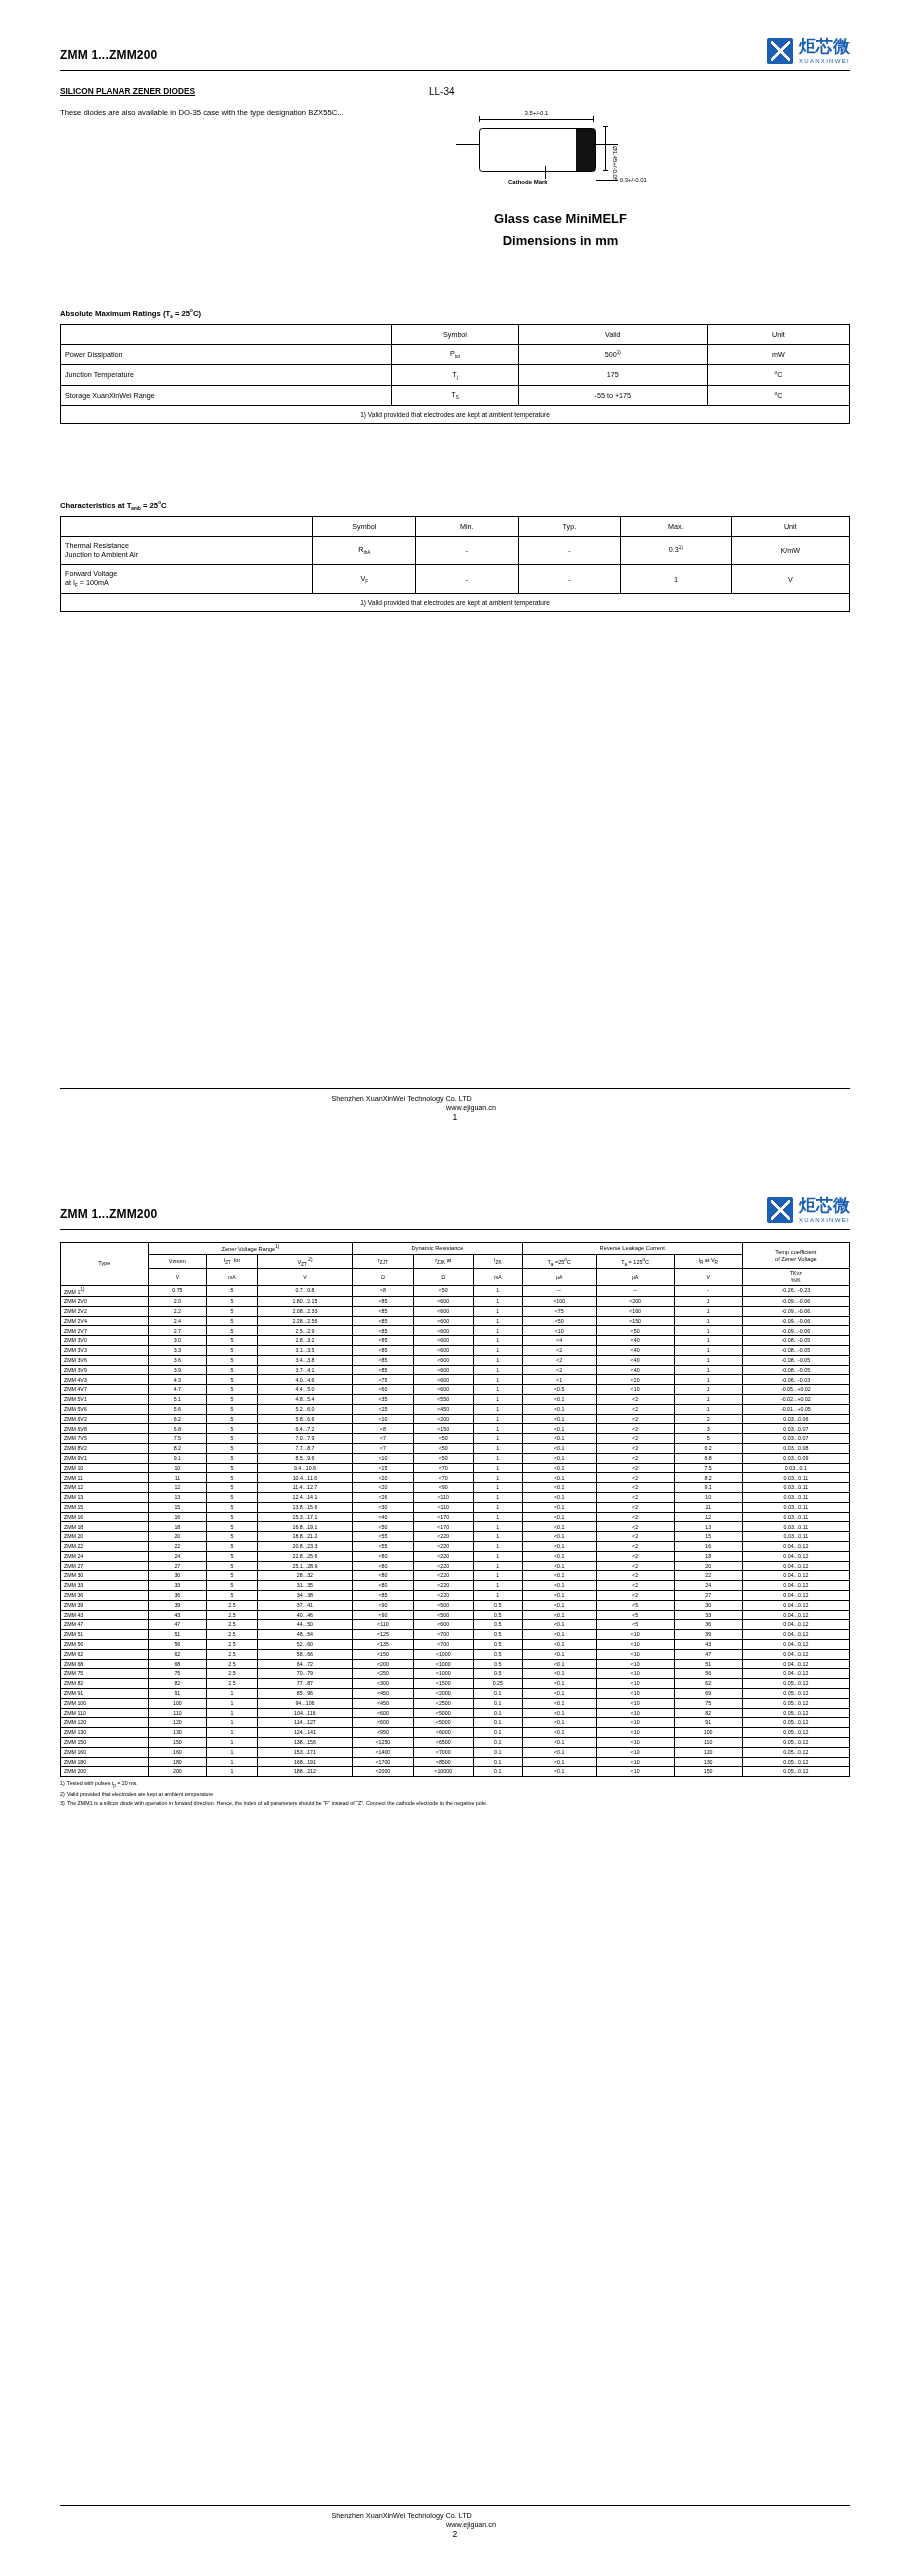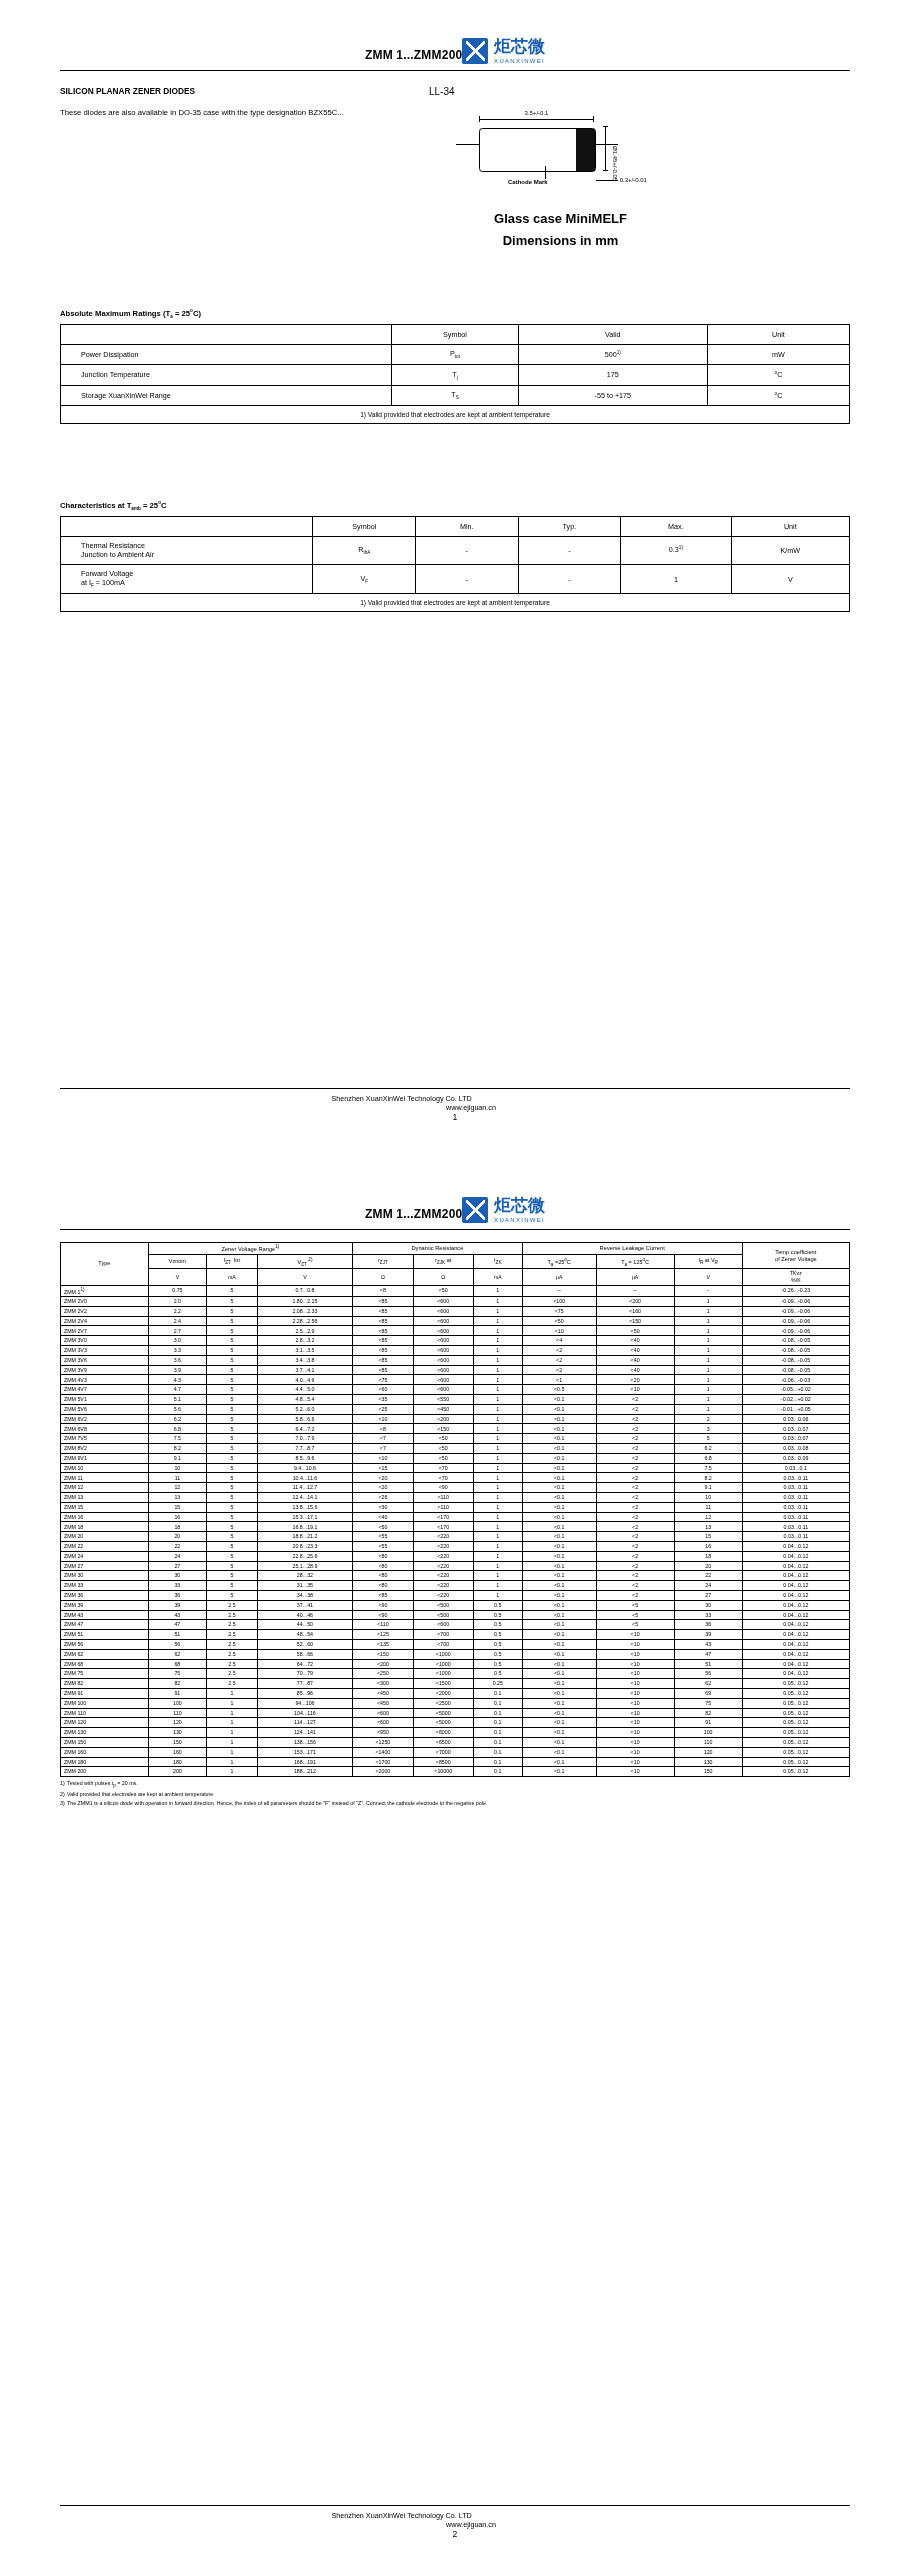--- a/index.html
+++ b/index.html
@@ -3,38 +3,38 @@
 <meta charset="utf-8">
 <style>
   html,body{margin:0;padding:0;background:#9a9a9a;}
   body{font-family:"Liberation Sans",sans-serif;}
   .sheet{width:910px;background:#ffffff;margin:0 auto;position:relative;}
   .page{width:910px;box-sizing:border-box;padding:0 60px;position:relative;background:#fff;}
   .page1{height:1159px;}
   .page2{height:1417px;}
 
   
-  .hdr{display:flex;align-items:flex-start;justify-content:center;padding-top:38px;}
+  .hdr{display:flex;align-items:flex-start;justify-content:space-between;padding-top:38px;}
   .hdr-title{font-size:12px;font-weight:bold;letter-spacing:0.2px;color:#000;padding-top:10.3px;}
   .logo{display:flex;align-items:center;gap:5.7px;}
   .logo-mark{width:26px;height:26px;background:#1a5fb4;position:relative;border-radius:1.7px;}
   .logo-mark:before{content:"";position:absolute;left:3.4px;top:3.4px;width:19.5px;height:19.5px;
      background:
        linear-gradient(45deg,transparent 44%,#fff 44%,#fff 56%,transparent 56%),
        linear-gradient(-45deg,transparent 44%,#fff 44%,#fff 56%,transparent 56%);}
   .logo-cn{font-family:"DejaVu Sans",sans-serif;font-size:17px;font-weight:bold;color:#1a5fb4;line-height:1;}
   .logo-sub{font-size:6px;letter-spacing:1.3px;color:#1a5fb4;margin-top:2.3px;}
   .logo-txt{display:flex;flex-direction:column;}
   .hdr-rule{border-bottom:0.9px solid #000;margin-top:5.7px;}
 
   
   .intro-wrap{display:flex;margin-top:15px;}
   .intro-left{width:344px;}
   .intro-right{flex:1;padding-left:25px;}
-  h2.section{font-size:8.3px;font-weight:bold;margin:0 0 9.2px 0;}
+  h2.section{font-size:8.3px;font-weight:bold;margin:0 0 9.2px 0;text-decoration:underline;}
   p.body{font-size:7.7px;line-height:2.05;margin:0 0 12.6px 0;text-align:justify;}
 
   
   .pkg-label{font-size:10px;margin-bottom:10.3px;}
   .drawing{position:relative;width:229px;height:98px;margin-left:17px;}
   .dim-top{position:absolute;left:33px;top:3.4px;width:115px;font-size:6px;text-align:center;}
   .dim-top .line{position:relative;height:5.7px;}
   .dim-top .line:before{content:"";position:absolute;left:0;right:0;top:2.9px;border-top:0.6px solid #000;}
   .dim-top .line:after{content:"";position:absolute;left:0;top:0;height:5.7px;border-left:0.6px solid #000;}
   .dim-top .cap{position:absolute;right:0;top:0;height:5.7px;border-right:0.6px solid #000;}
@@ -51,21 +51,21 @@
   .dim-bot{position:absolute;left:150px;top:70px;font-size:6px;}
   .dim-bot .l{display:inline-block;width:22px;border-top:0.6px solid #000;vertical-align:middle;}
   .cath{position:absolute;left:62px;top:72px;font-size:6px;font-weight:bold;}
   .cath:before{content:"";position:absolute;left:37px;top:-12.6px;width:0.6px;height:12.6px;background:#000;}
   .glass{margin-top:3.4px;text-align:center;font-size:13px;font-weight:bold;line-height:1.7;width:229px;margin-left:17px;}
 
   
   .tbl-title{font-size:7.7px;font-weight:bold;margin:0 0 5.7px 0;}
   table.grid{border-collapse:collapse;font-size:7.2px;width:100%;}
   table.grid td,table.grid th{border:0.6px solid #000;padding:4.6px 5.7px;text-align:center;font-weight:normal;}
-  table.grid td.left{text-align:left;padding-left:20px;}
+  table.grid td.left{text-align:left;padding-left:4px;}
   .note-row td{text-align:left;font-size:6.6px;padding:3.4px 8px;}
   .blk1{margin-top:55px;}
   .blk2{margin-top:76px;}
   sup{font-size:4.6px;}
   sub{font-size:4.6px;}
 
   
   .footer{position:absolute;left:60px;right:60px;bottom:37px;}
   .footer .rule{border-top:0.7px solid #000;margin-bottom:4.6px;}
   .footer .row{display:flex;align-items:center;font-size:7.2px;flex-direction:column;}

